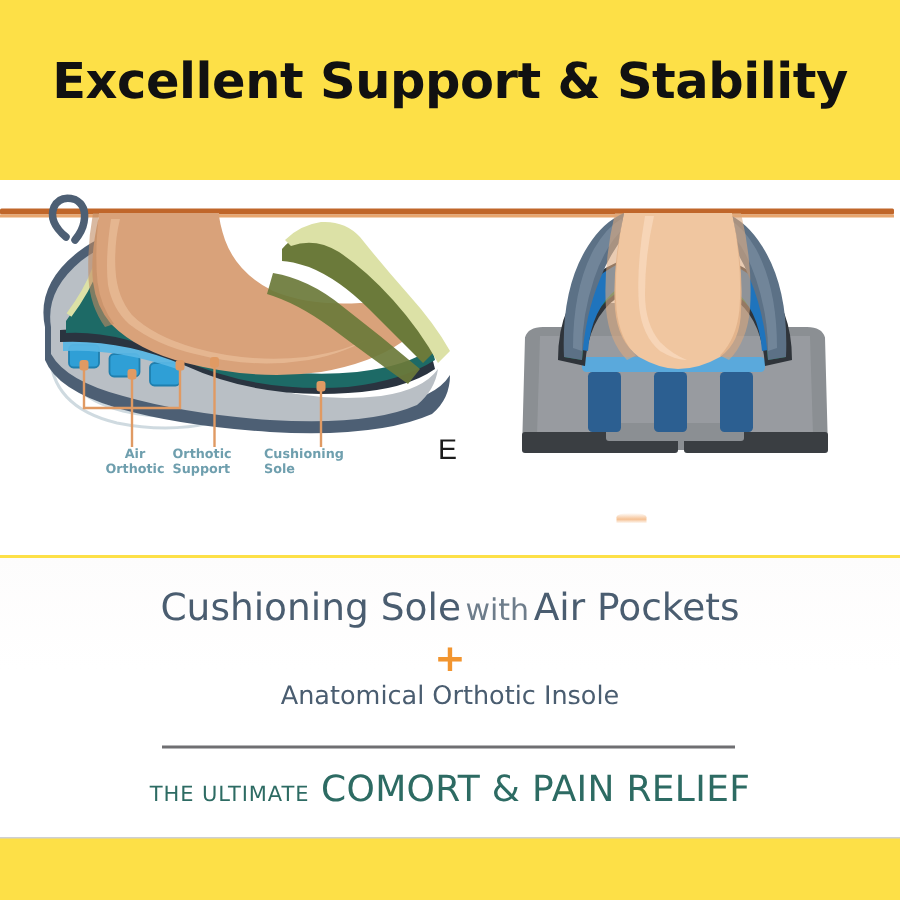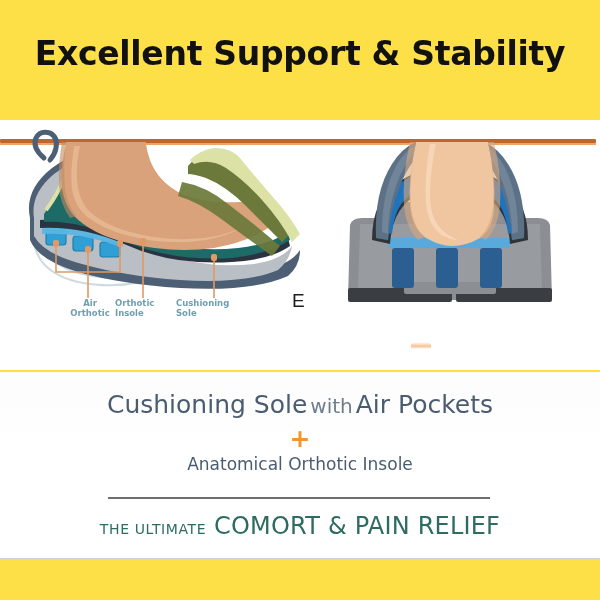--- a/index.html
+++ b/index.html
@@ -254,21 +254,21 @@
         <rect x="211" y="134" width="6" height="7" rx="2"></rect>
       </g>
     </svg>
 
     <div style="position:absolute;left:62px;top:178px;width:56px;text-align:center;font-size:8.5px;line-height:10px;color:#6f9fae;font-family:'DejaVu Sans',sans-serif;font-weight:bold;">
       <div>Air</div>
       <div>Orthotic</div>
     </div>
     <div style="position:absolute;left:115px;top:178px;width:56px;text-align:left;font-size:8.5px;line-height:10px;color:#6f9fae;font-family:'DejaVu Sans',sans-serif;font-weight:bold;">
       <div>Orthotic</div>
-      <div>Insole</div>
+      <div>Support</div>
     </div>
     <div style="position:absolute;left:176px;top:178px;width:62px;text-align:left;font-size:8.5px;line-height:10px;color:#6f9fae;font-family:'DejaVu Sans',sans-serif;font-weight:bold;">
       <div>Cushioning</div>
       <div>Sole</div>
     </div>
 
     <div id="crop-letter">E</div>
     <div id="crop-glyph"></div>
 
     <svg class="svg-layer" width="600" height="250" viewBox="0 0 600 250">

